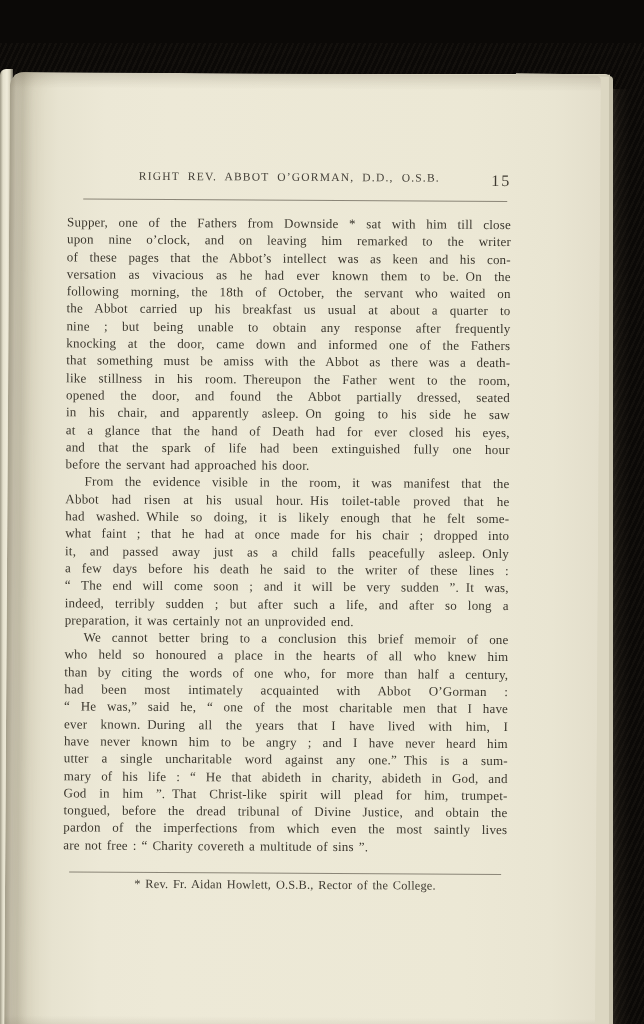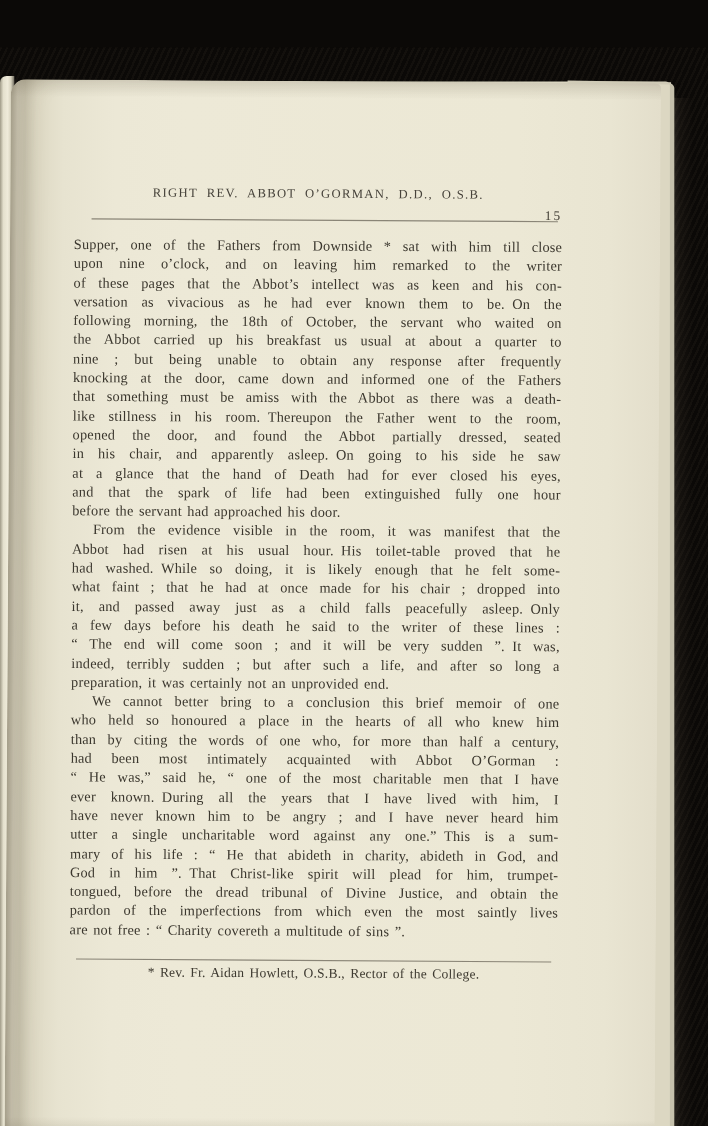--- a/index.html
+++ b/index.html
@@ -83,22 +83,22 @@
     height: 18px;
     text-align: center;
     font-size: 11.5px;
     letter-spacing: 1.2px;
     word-spacing: 4px;
     color: #46423a;
     white-space: nowrap;
   }
   .page-number {
     position: absolute;
-    right: 0; top: 17px;
-    font-size: 12px;
+    right: 0; top: 0;
+    font-size: 16px;
     letter-spacing: 2px;
     color: #3e3a31;
     text-align: right;
   }
   .header-rule {
     margin: 11px 0 0 16px;
     width: 424px;
     height: 1px;
     background: #8a8577;
   }

